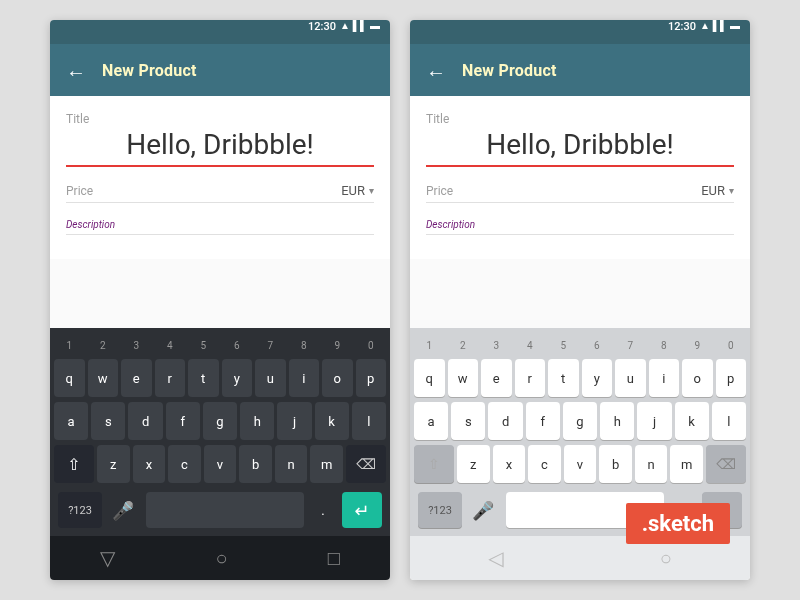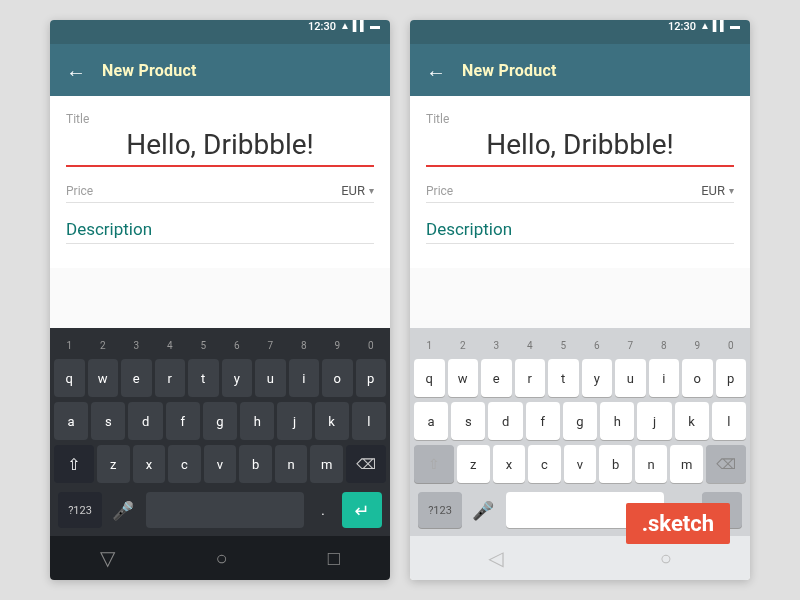--- a/index.html
+++ b/index.html
@@ -146,23 +146,24 @@
       font-size: 13px;
       color: #555;
     }
 
     .dropdown-arrow {
       font-size: 10px;
       color: #888;
     }
 
     .description-label {
-      font-size: 17px;
-      color: #0f766e;
+      font-size: 10px;
+      color: #701a75;
       padding: 8px 0 4px 0;
+      font-style: italic;
     }
 
     
     .keyboard-dark {
       background: #2d3035;
       padding: 6px 4px 4px;
     }
 
     
     .keyboard-light {

